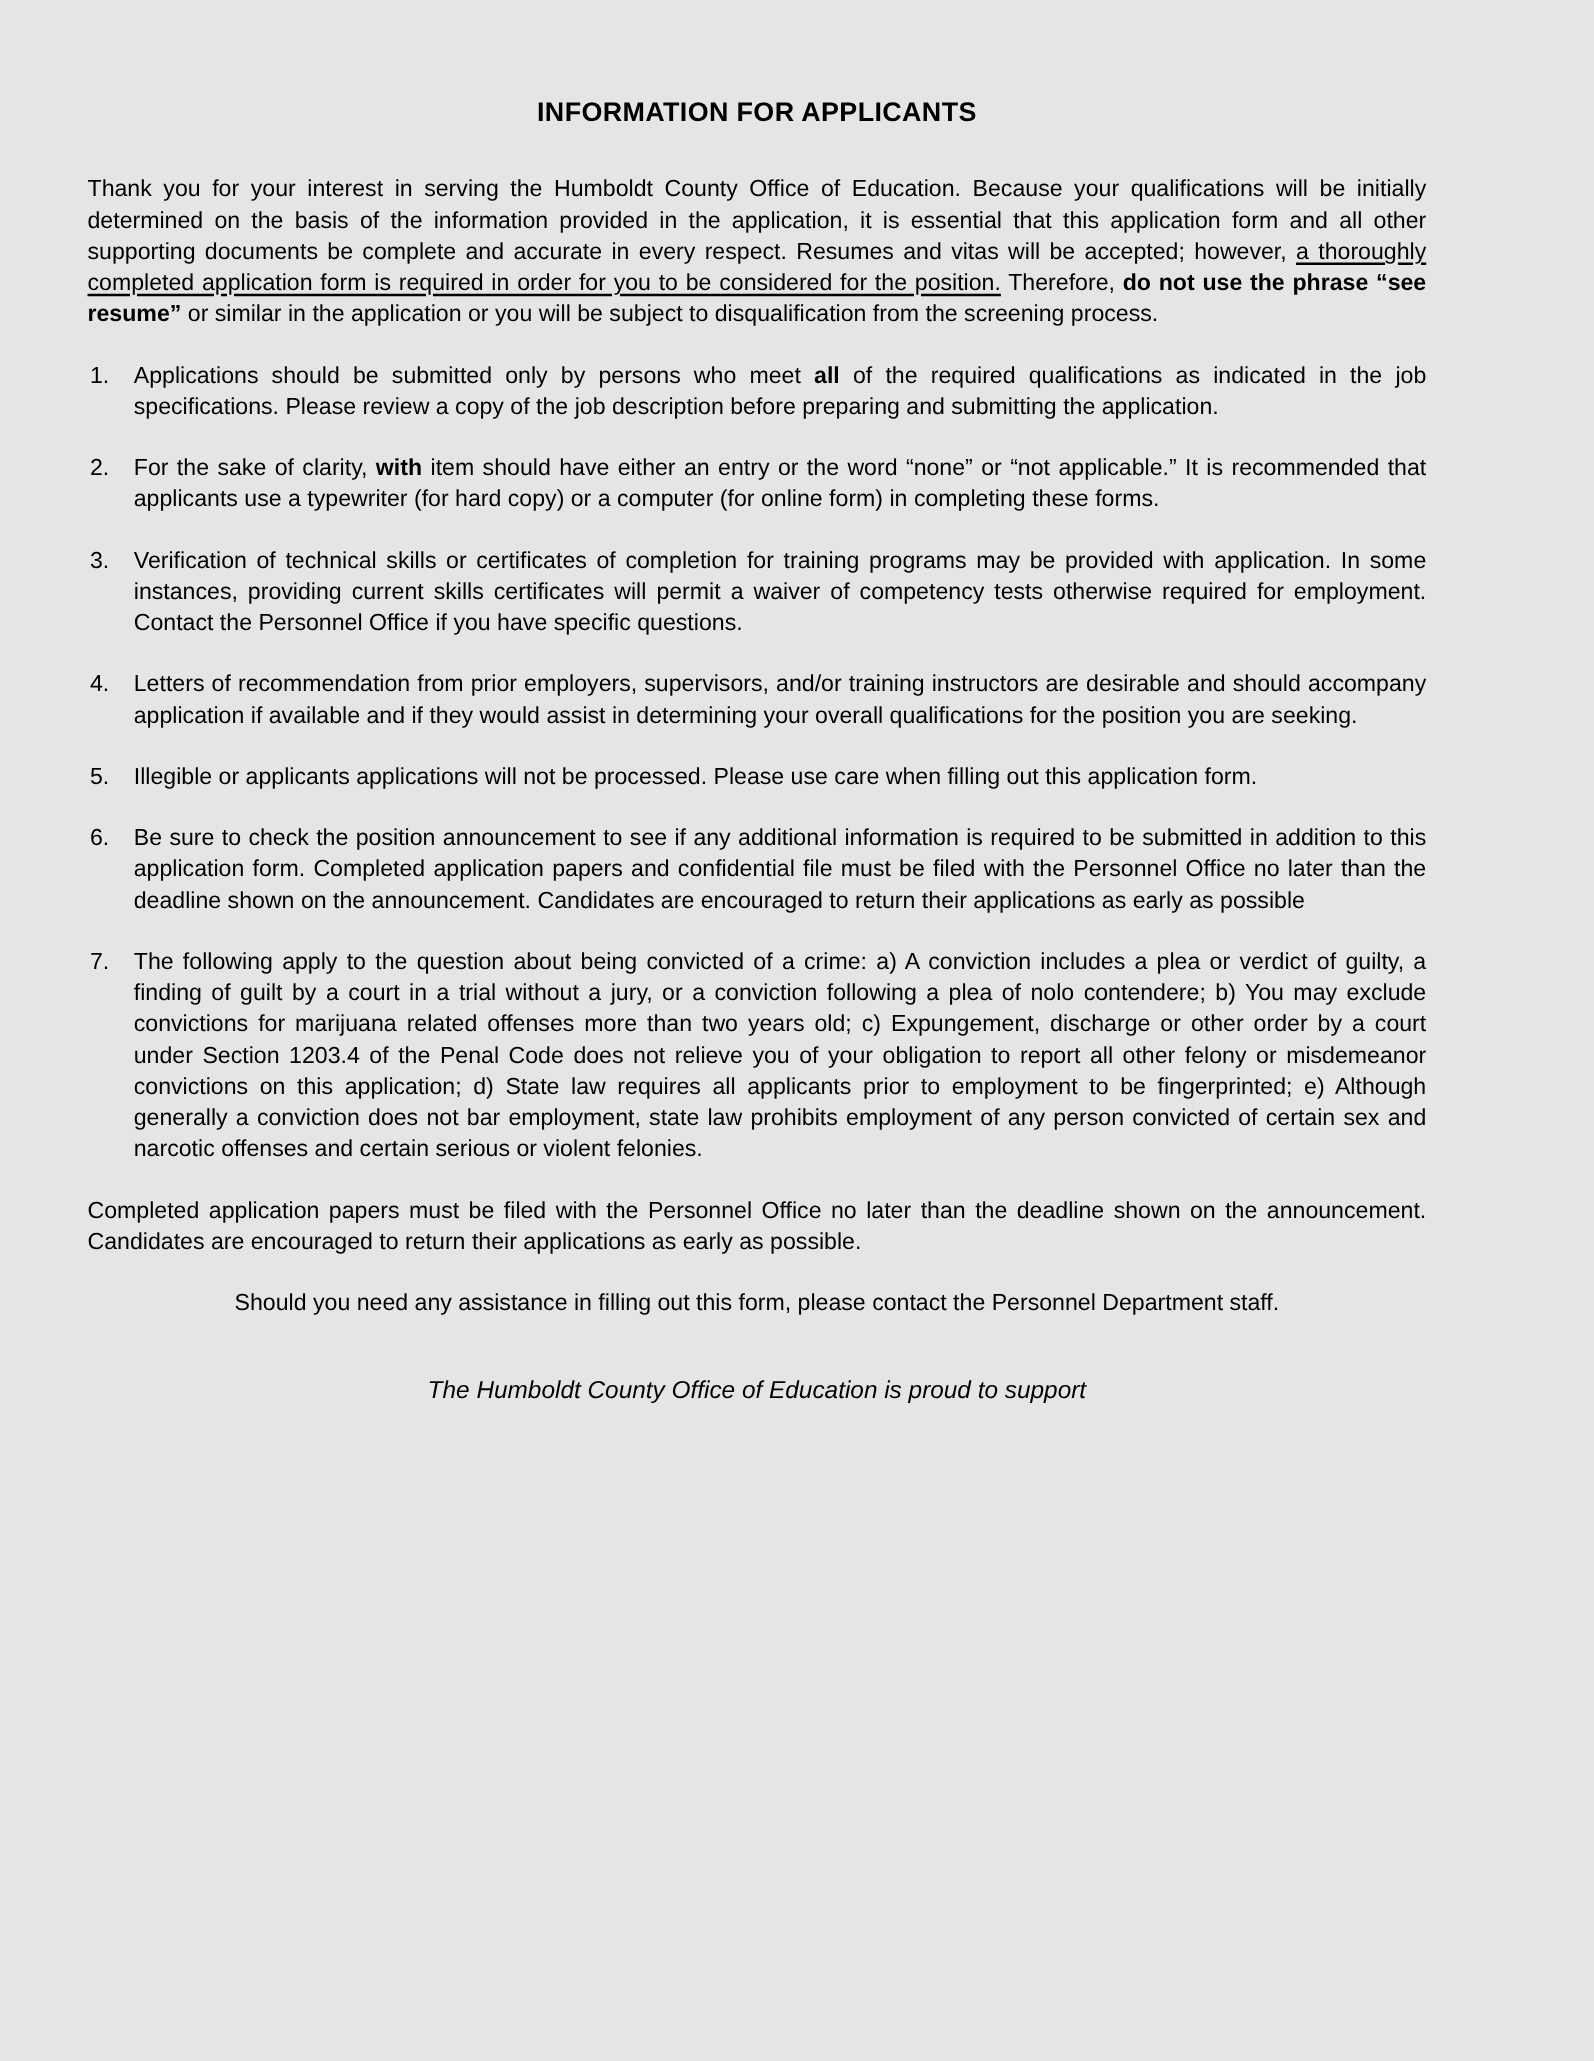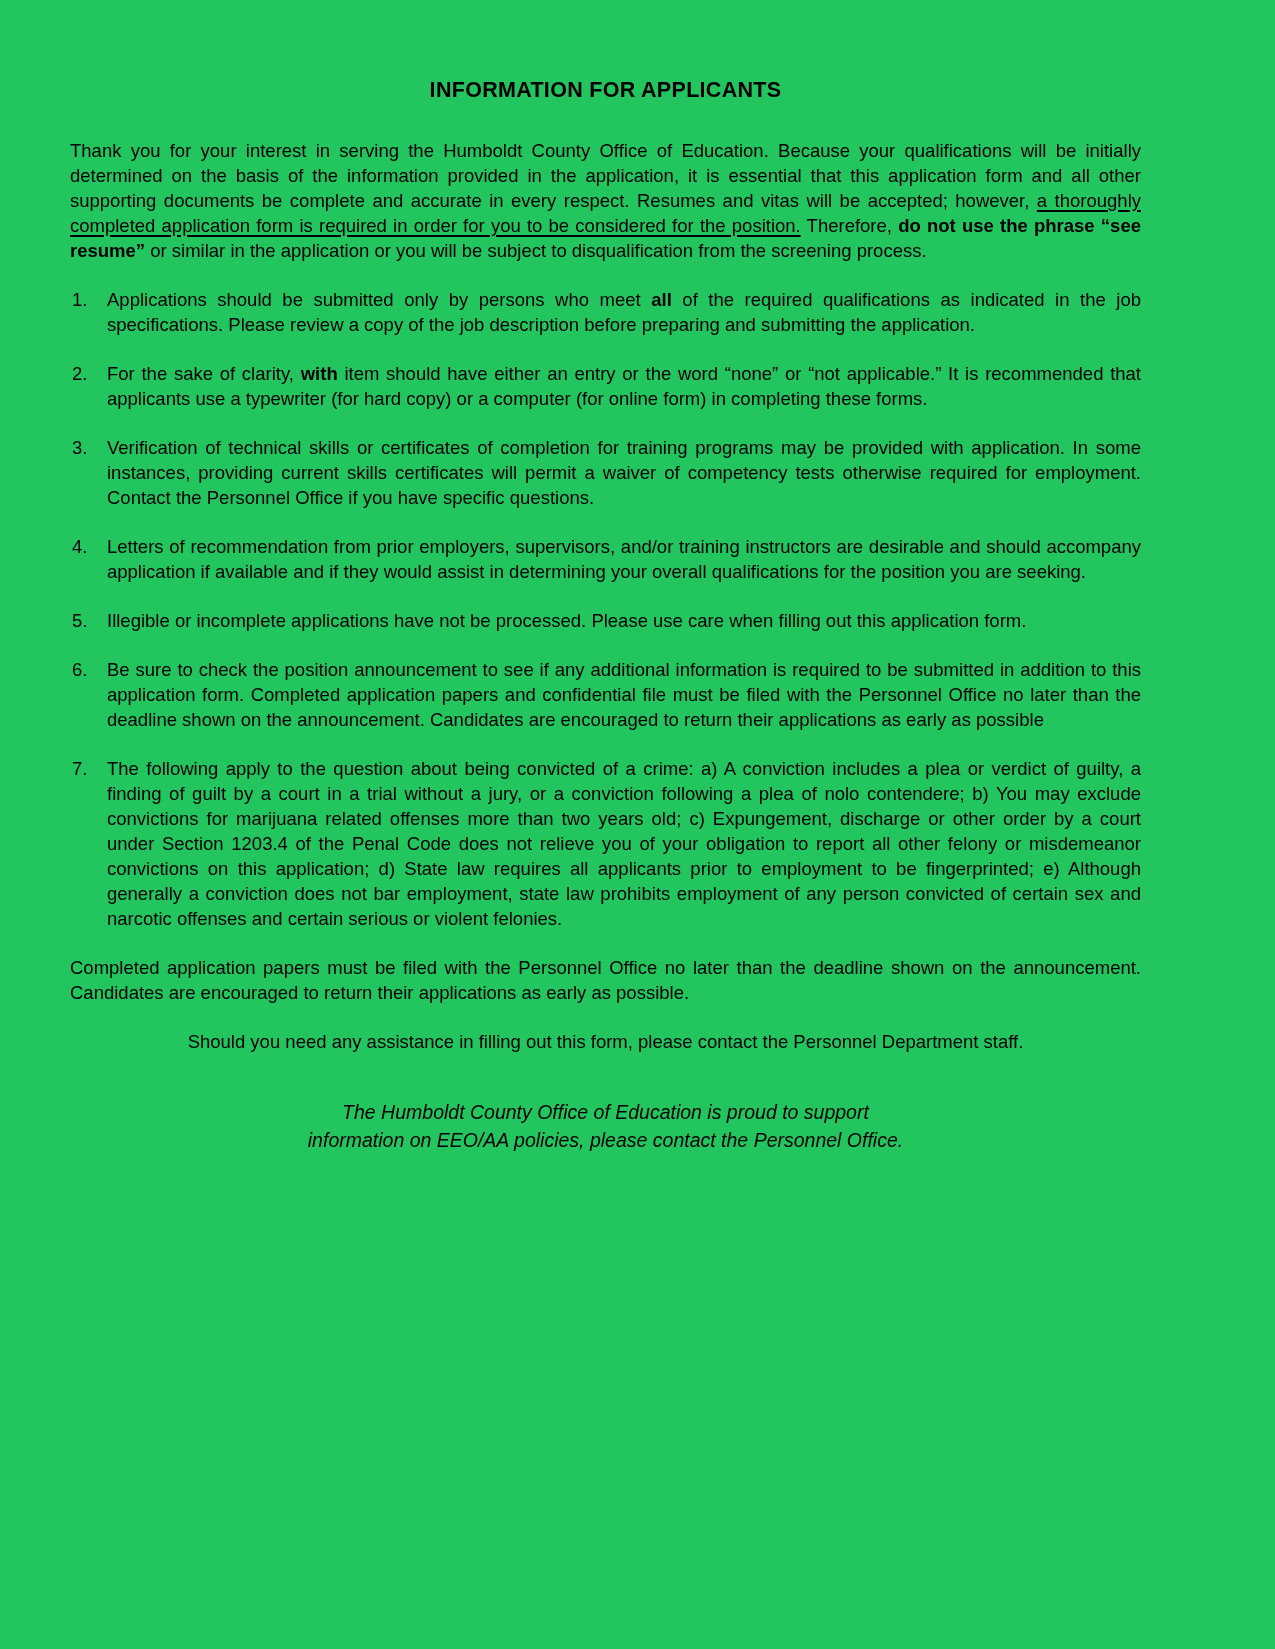--- a/index.html
+++ b/index.html
@@ -4,21 +4,21 @@
 <style>
   html, body {
     margin: 0;
     padding: 0;
     background: #ffffff;
   }
   .page {
     width: 1275px;
     height: 1649px;
     box-sizing: border-box;
-    background: #22c55e;
+    background: #e5e5e5;
     color: #000000;
     font-family: "Liberation Sans", "DejaVu Sans", sans-serif;
     font-size: 18.5px;
     line-height: 25px;
     padding: 76px 134px 0 70px;
     overflow: hidden;
   }
   .title {
     text-align: center;
     font-size: 21.5px;
@@ -90,37 +90,36 @@
       <span>Verification of technical skills or certificates of completion for training programs may be provided with application.  In some instances, providing current skills certificates will permit a waiver of competency tests otherwise required for employment.  Contact the Personnel Office if you have specific questions.</span>
     </div>
 
     <div class="list-item">
       <span class="num">4.</span>
       <span>Letters of recommendation from prior employers, supervisors, and/or training instructors are desirable and should accompany application if available and if they would assist in determining your overall qualifications for the position you are seeking.</span>
     </div>
 
     <div class="list-item">
       <span class="num">5.</span>
-      <span>Illegible or incomplete applications have not be processed.  Please use care when filling out this application form.</span>
+      <span>Illegible or applicants applications will not be processed.  Please use care when filling out this application form.</span>
     </div>
 
     <div class="list-item">
       <span class="num">6.</span>
       <span>Be sure to check the position announcement to see if any additional information is required to be submitted in addition to this application form. Completed application papers and confidential file must be filed with the Personnel Office no later than the deadline shown on the announcement.  Candidates are encouraged to return their applications as early as possible</span>
     </div>
 
     <div class="list-item">
       <span class="num">7.</span>
       <span>The following apply to the question about being convicted of a crime: a) A conviction includes a plea or verdict of guilty, a finding of guilt by a court in a trial without a jury, or a conviction following a plea of nolo contendere; b) You may exclude convictions for marijuana related offenses more than two years old; c) Expungement, discharge or other order by a court under Section 1203.4 of the Penal Code does not relieve you of your obligation to report all other felony or misdemeanor convictions on this application; d) State law requires all applicants prior to employment to be fingerprinted; e) Although generally a conviction does not bar employment, state law prohibits employment of any person convicted of certain sex and narcotic offenses and certain serious or violent felonies.</span>
     </div>
 
   </div>
 
   <p class="para">Completed application papers must be filed with the Personnel Office no later than the deadline shown on the announcement.  Candidates are encouraged to return their applications as early as possible.</p>
 
   <p class="para-plain">Should you need any assistance in filling out this form, please contact the Personnel Department staff.</p>
 
   <div class="eeo">
     <div>The Humboldt County Office of Education is proud to support</div>
-    <div>information on EEO/AA policies, please contact the Personnel Office.</div>
   </div>
 
 </div>
 
 </body></html>

